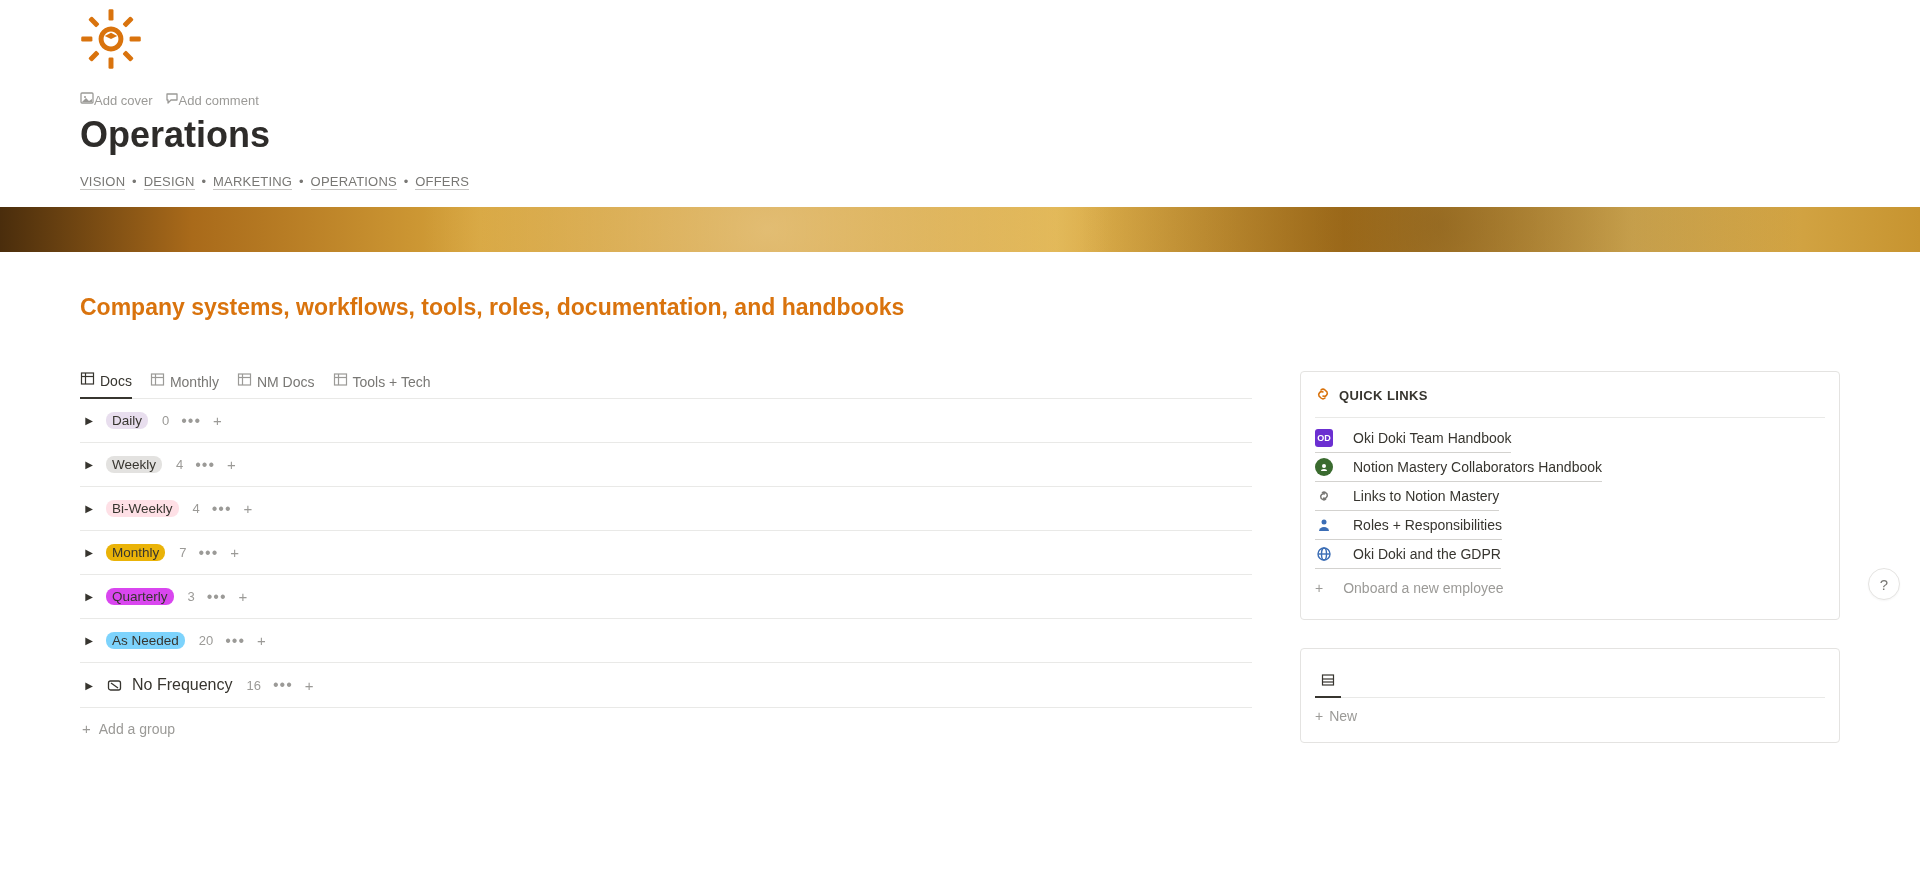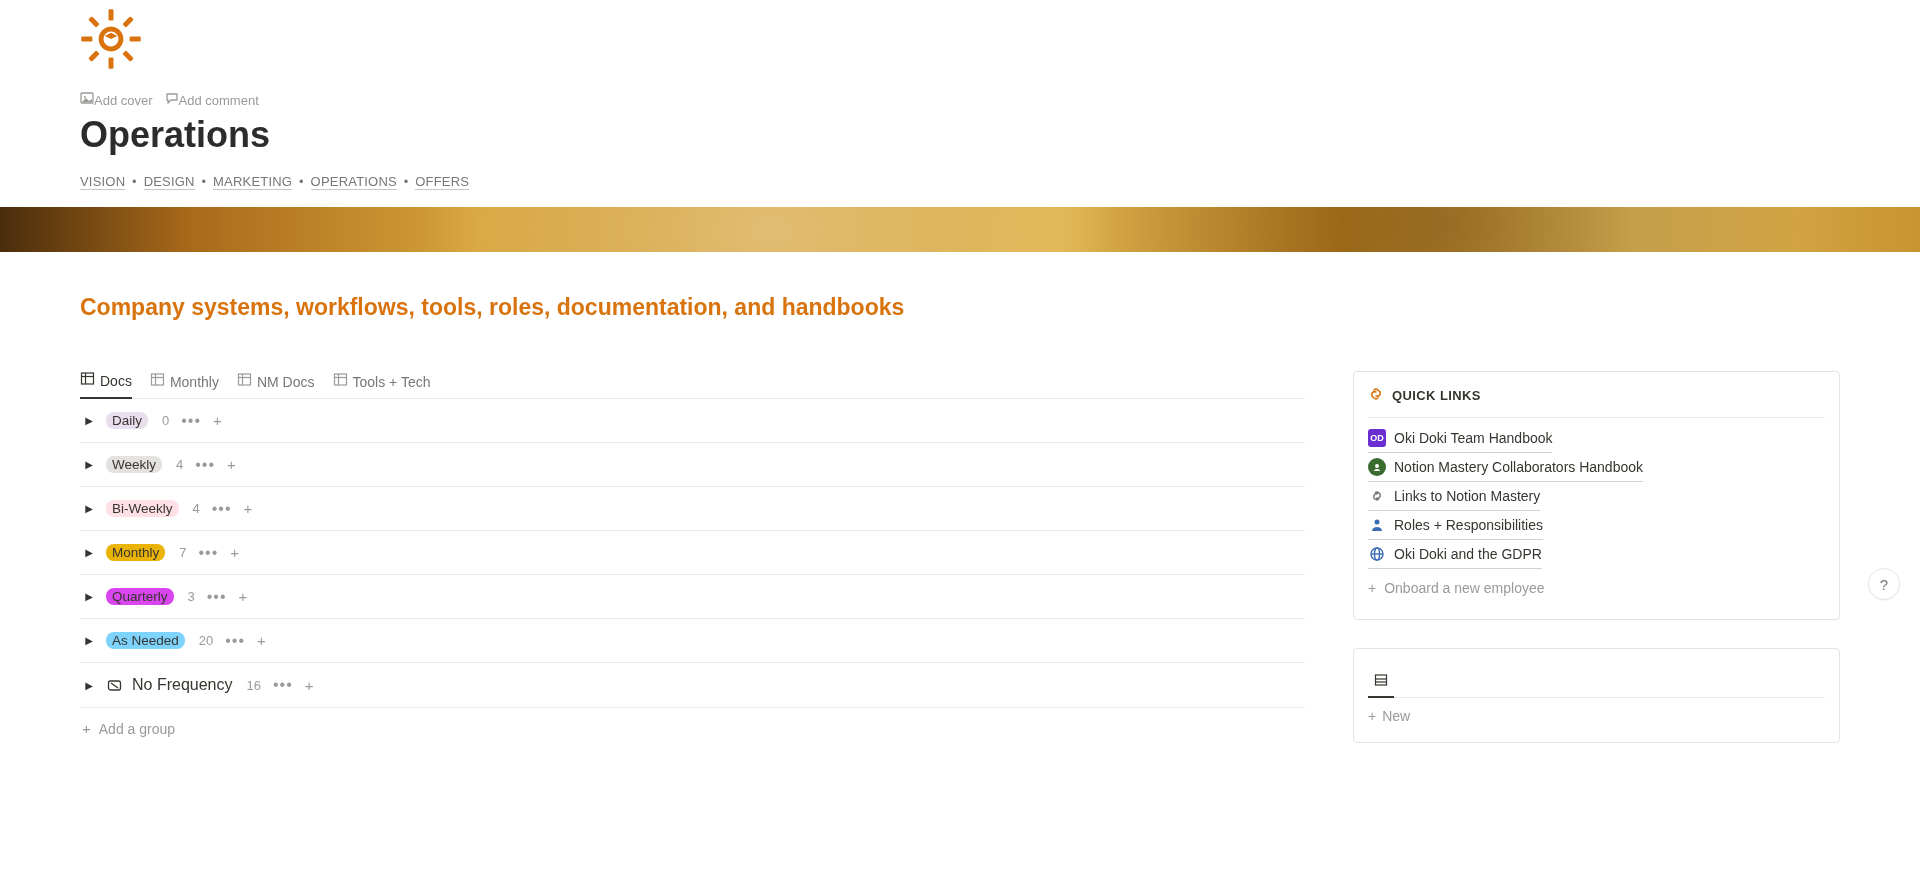--- a/index.html
+++ b/index.html
@@ -37,21 +37,21 @@
                 radial-gradient(circle at 75% 40%, rgba(80,50,10,0.4), transparent 25%);
   }
   .subtitle {
     color: #d9730d; font-size: 23px; font-weight: 600;
     margin: 42px 80px 0 80px;
   }
   .content-area {
     display: flex; padding: 0 80px; margin-top: 50px; gap: 48px; align-items: flex-start;
   }
   .main-col { flex: 1; min-width: 0; }
-  .right-col { width: 487px; flex-shrink: 0; }
+  .right-col { width: 540px; flex-shrink: 0; }
 
   .tabs {
     display: flex; gap: 18px; border-bottom: 1px solid #e9e9e7; padding-bottom: 0;
   }
   .tab { display: inline-flex; align-items: flex-end; gap: 5px; color: #787774; font-size: 14px; padding-bottom: 8px; cursor: pointer; }
   .tab.active { color: #37352f; border-bottom: 2px solid #37352f; margin-bottom: -1px; font-weight: 500; }
 
   .group-row {
     display: flex; align-items: center; gap: 10px;
     border-bottom: 1px solid #e9e9e7; padding: 13px 2px;
@@ -64,21 +64,21 @@
   .plus { color: #9b9a97; cursor: pointer; font-size: 15px; }
   .nofreq-icon { width: 16px; display: inline-flex; align-items: center; justify-content: center; }
   .add-group { display: flex; align-items: center; gap: 8px; color: #9b9a97; padding: 12px 2px; cursor: pointer; }
 
   .card {
     border: 1px solid #e4e3e1; border-radius: 4px; padding: 14px 14px 18px 14px; margin-bottom: 28px;
   }
   .card-header { display: flex; align-items: center; gap: 8px; border-bottom: 1px solid #e9e9e7; padding-bottom: 12px; margin-bottom: 6px; }
   .card-title { font-size: 13px; font-weight: 600; letter-spacing: 0.4px; color: #37352f; }
   .quick-links-list { display: flex; flex-direction: column; }
-  .ql-item { display: flex; align-items: center; gap: 8px; padding: 5px 0; font-size: 14px; cursor: pointer; border-bottom: 1.5px solid #d3d2cf; width: fit-content; justify-content: center; }
+  .ql-item { display: flex; align-items: center; gap: 20px; padding: 5px 0; font-size: 14px; cursor: pointer; border-bottom: 1.5px solid #d3d2cf; width: fit-content; justify-content: center; }
   .ql-item.phantom { color: #9b9a97; border-bottom: none; }
   .ql-item .text { color: #37352f; }
   .ql-icon { width: 18px; height: 18px; display: inline-flex; align-items: center; justify-content: center; border-radius: 3px; font-size: 11px; }
 
   .ra-tabs { margin-top: 10px; }
   .ra-tab { display: inline-flex; padding: 0 6px 6px 6px; border-bottom: 2px solid #37352f; cursor: pointer; }
   .ra-body { border-top: 1px solid #e9e9e7; padding-top: 10px; margin-top: -1px; }
   .ra-new { color: #9b9a97; display: flex; align-items: center; gap: 6px; cursor: pointer; font-size: 14px; }
 
   .help-btn {

